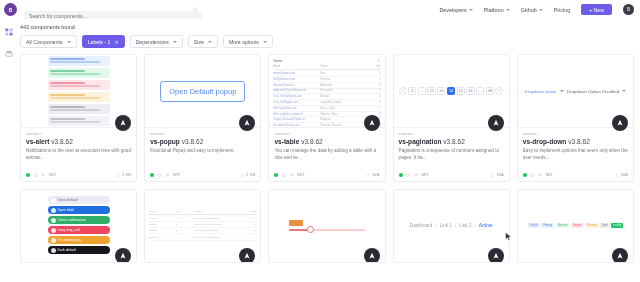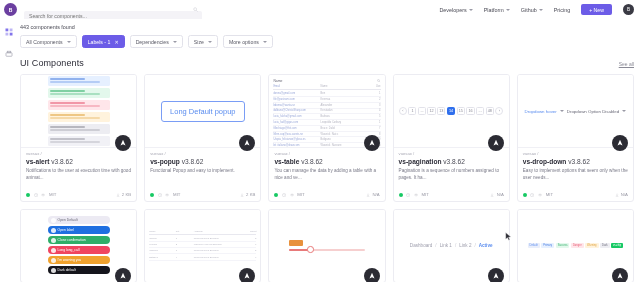--- a/index.html
+++ b/index.html
@@ -261,24 +261,20 @@
       <div class="chip">
         <span>Size</span>
         <span class="caret"></span>
       </div>
       <div class="chip">
         <span>More options</span>
         <span class="caret"></span>
       </div>
     </div>
 
-    <div class="section-head">
-      <div class="section-title">UI Components</div>
-      <div class="see-all">See all</div>
-    </div>
 
     <div class="grid">
 
       <div class="card">
         <div class="preview">
           <div class="alert-stack" id="alert-stack">
               <div class="alert-row" style="background: rgb(230, 240, 255);">
                 <div class="l1" style="background: rgb(74, 127, 224); width: 62%;"></div>
                 <div class="l2" style="background: rgb(74, 127, 224); width: 88%;"></div>
               </div>
@@ -331,21 +327,21 @@
             <svg class="mini-ico" viewBox="0 0 16 16">
                 <path d="M8 2v8M4.5 7 8 10.5 11.5 7M3 13h10" stroke="#9a9aa6" stroke-width="1.4" fill="none"></path>
               </svg>
             <span>2 KB</span>
           </span>
         </div>
       </div>
 
       <div class="card">
         <div class="preview">
-          <div class="popup-btn">Long Default popup</div>
+          <div class="popup-btn">Open Default popup</div>
         </div>
         <div class="logo-badge">
           <svg viewBox="0 0 16 16" width="8" height="8">
               <path d="M8 1.5 L13 13 L8 10.5 L3 13 Z" fill="#fff"></path>
             </svg>
         </div>
         <div class="card-body">
           <div class="card-scope">vuesax /</div>
           <div class="card-name">
             <span>vs-popup</span>

